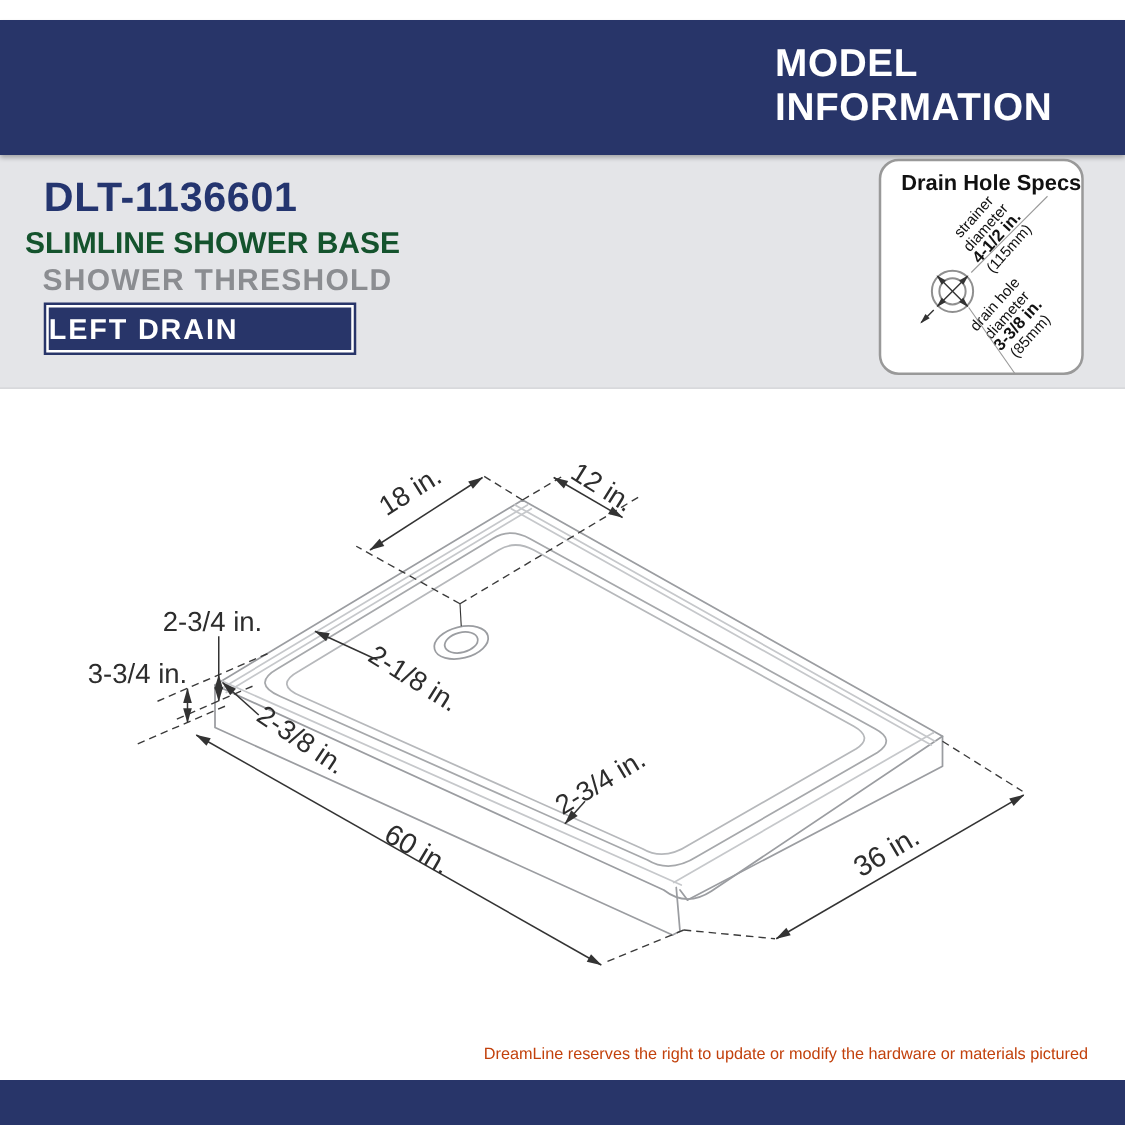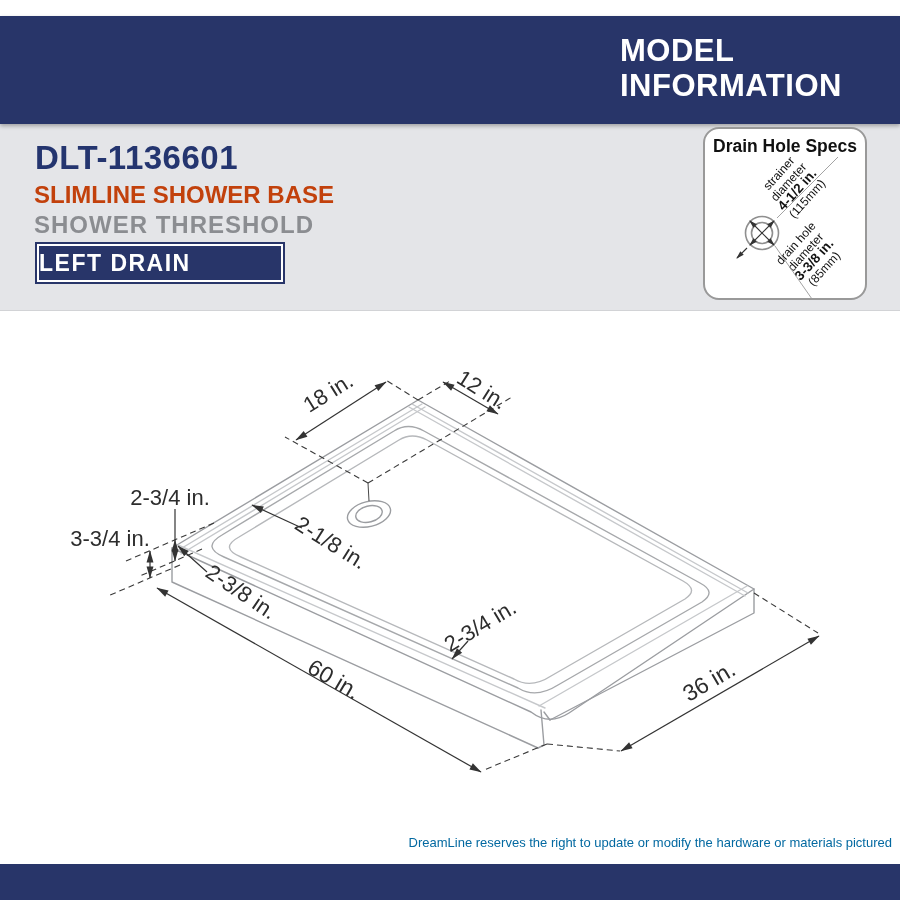--- a/index.html
+++ b/index.html
@@ -6,36 +6,36 @@
   body{width:900px;height:900px;position:relative;overflow:hidden;background:#fff;
        font-family:"Liberation Sans",sans-serif;}
   .header-bar{position:absolute;left:0;top:16px;width:900px;height:108px;background:#283569;
        box-shadow:0 2px 4px rgba(0,0,0,.3);z-index:2}
   .header-title{position:absolute;left:620px;top:17px;color:#fff;font-weight:bold;
        font-size:31px;line-height:35px;letter-spacing:.5px}
   .gray-band{position:absolute;left:0;top:108px;width:900px;height:202px;background:#e4e5e8;
        border-bottom:1px solid #d2d3d6;z-index:1}
   .model{position:absolute;left:35px;top:139px;color:#24356f;font-size:33px;font-weight:bold;
        letter-spacing:.5px;z-index:3}
-  .prod-name{position:absolute;left:34px;top:181px;color:#c2410c;font-size:24px;font-weight:bold;z-index:3}
+  .prod-name{position:absolute;left:20px;top:181px;color:#14532d;font-size:24px;font-weight:bold;z-index:3}
   .prod-sub{position:absolute;left:34px;top:211px;color:#8b8d91;font-size:24px;font-weight:bold;
        letter-spacing:1px;z-index:3}
   .drain-btn{position:absolute;left:37px;top:244px;width:242px;height:34px;background:#283569;
        border:2px solid #fff;box-shadow:0 0 0 2px #283569;color:#fff;font-size:23px;font-weight:bold;
        text-align:left;line-height:34px;letter-spacing:1.5px;z-index:3;cursor:default}
   .specs-box{position:absolute;left:703px;top:127px;width:160px;height:169px;background:#fff;
        border:2px solid #999;border-radius:16px;z-index:3}
-  .specs-title{margin-top:7px;text-align:center;font-size:17.5px;font-weight:bold;color:#111}
+  .specs-title{margin-top:7px;text-align:right;font-size:17.5px;font-weight:bold;color:#111}
   .rot-block{position:absolute;width:130px;text-align:center;font-size:12px;line-height:12.5px;
        color:#111;transform:rotate(-48deg);white-space:nowrap;z-index:4}
   .rb1{left:728px;top:161px}
   .rb2{left:745px;top:231px}
   .rot-block .big{font-size:13.5px;font-weight:bold}
-  .disclaimer{position:absolute;right:8px;top:834px;width:505px;text-align:right;
-       font-size:13px;line-height:17px;color:#0369a1;z-index:2}
+  .disclaimer{position:absolute;right:8px;top:834px;width:505px;text-align:left;
+       font-size:13px;line-height:17px;color:#c2410c;z-index:2}
   .footer-bar{position:absolute;left:0;top:864px;width:900px;height:36px;background:#283569;z-index:2}
   svg.diagram{position:absolute;left:0;top:0;z-index:5;pointer-events:none}
   svg text{fill:#2d2d2d;font-family:"Liberation Sans",sans-serif;font-size:22px}
   svg text.lg{font-size:23px}
 </style>
 </head>
 <body>
 
 <div class="header-bar">
   <div class="header-title">

